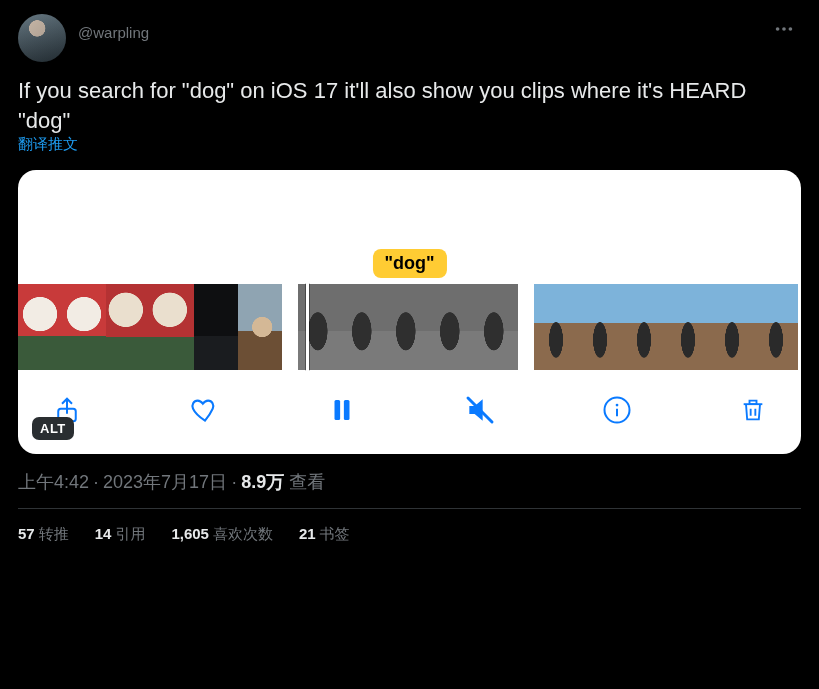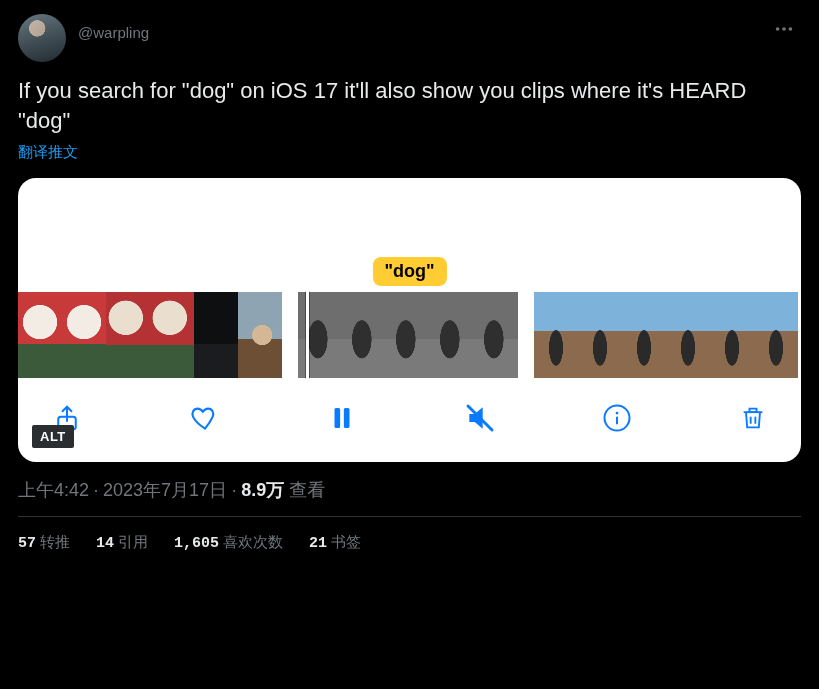--- a/index.html
+++ b/index.html
@@ -39,21 +39,20 @@
 
   .tweet-text {
     font-size: 22px;
     line-height: 1.35;
     margin-top: 14px;
     word-wrap: break-word;
   }
   .translate-link {
     color:#1d9bf0;
     font-size: 15px;
-    margin-top: 8px;
     display: inline-block;
     cursor:pointer;
   }
 
   .media-card {
     margin-top: 16px;
     background: #fff;
     border-radius: 18px;
     overflow: hidden;
     position: relative;
@@ -128,39 +127,38 @@
   .controls {
     display:flex; align-items:center; justify-content:space-between;
     padding: 18px 34px 28px 34px;
   }
   .ctrl-btn { color:#0a7aff; cursor:pointer; }
   .ctrl-btn svg{ display:block; }
   .alt-badge {
     position:absolute; left:14px; bottom:14px;
     background:#2a2e31; color:#fff;
     font-size:13px; font-weight:800;
-    padding: 4px 8px; border-radius:2px;
+    padding: 4px 8px; border-radius:7px;
     letter-spacing:.5px;
   }
 
   .meta-row {
     margin-top: 16px;
     color:#71767b;
     font-size: 18px;
   }
   .meta-row .sep { padding: 0 4px; }
   .meta-row .views-count { color:#e7e9ea; font-weight:700; }
   .divider { border-top:1px solid #2f3336; margin: 14px 0 0; }
 
   .stats-row {
     display:flex; gap: 26px;
     padding: 16px 0 10px 0;
     font-size: 15px;
     color:#71767b;
-    font-family:Liberation Mono, monospace;
   }
   .stats-row .num { color:#e7e9ea; font-weight:700; margin-right:4px; }
 </style>
 </head>
 <body>
 
 <div class="tweet">
 
   <div class="head-row">
     <div class="head-left">

